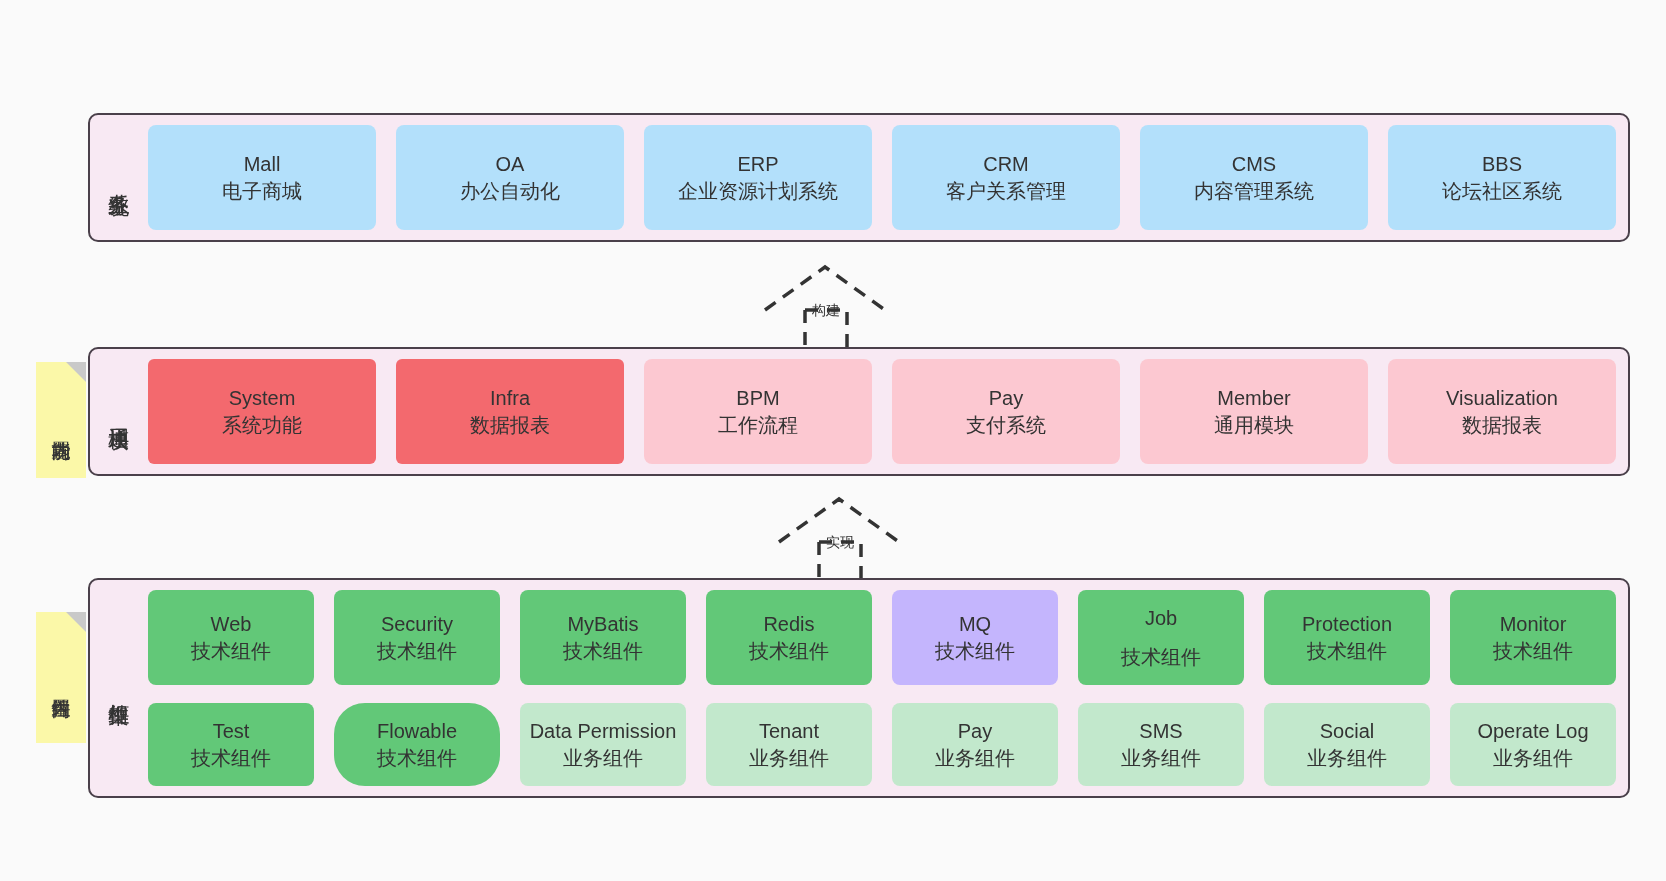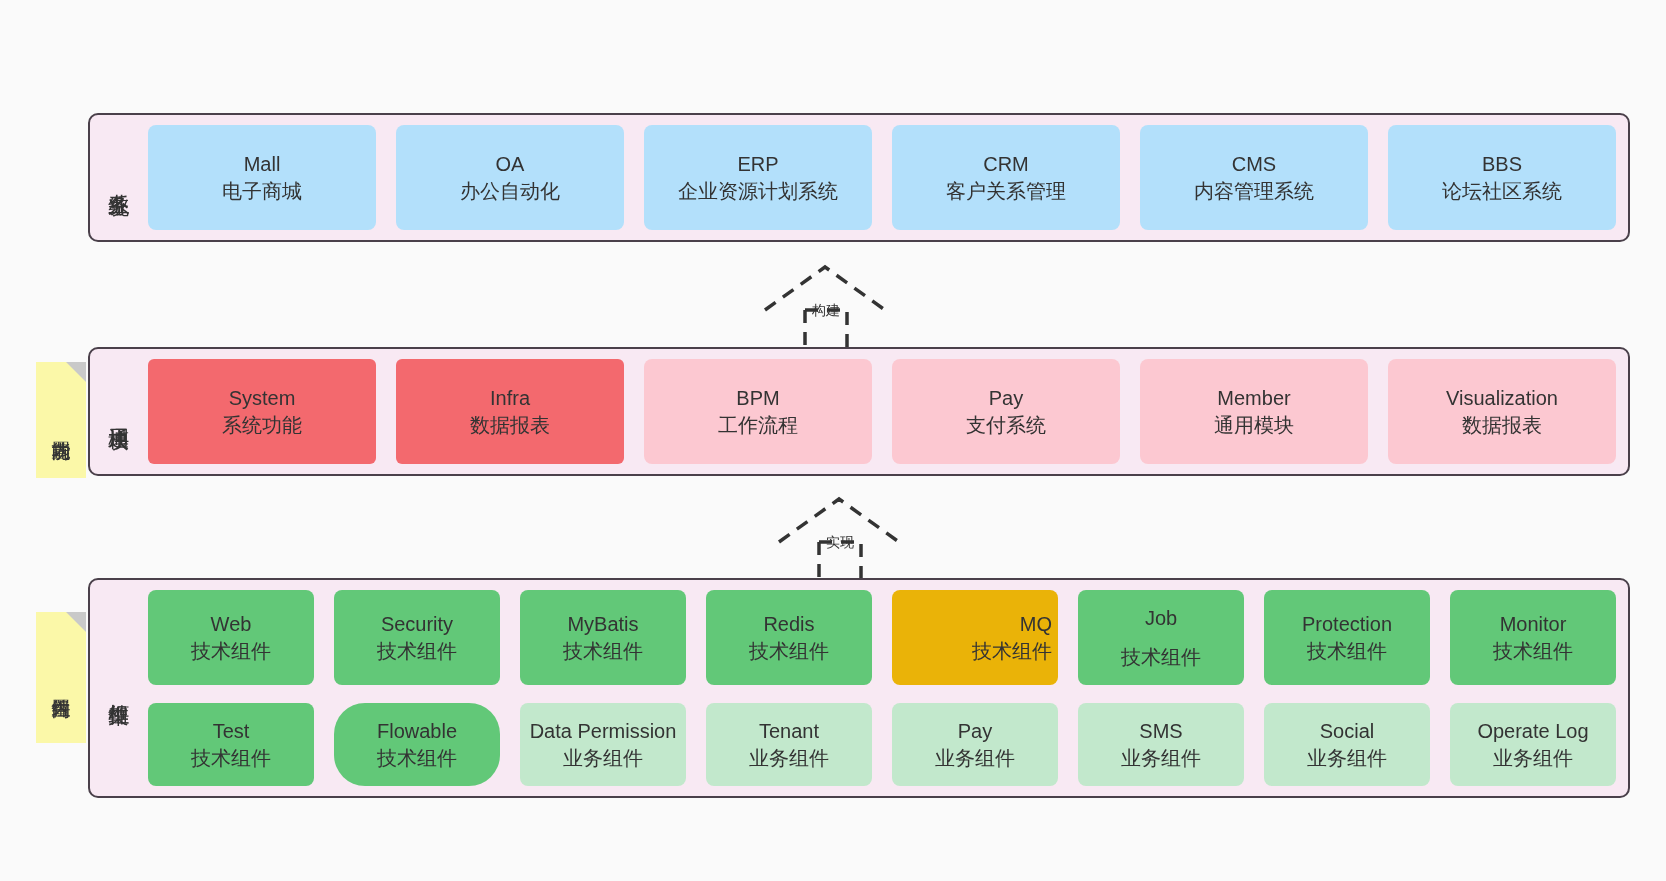--- a/index.html
+++ b/index.html
@@ -243,21 +243,21 @@
           <span class="t-cn">技术组件</span>
         </div>
         <div class="card green" style="background: rgb(98, 200, 120); align-items: center;">
           <span class="t-en">MyBatis</span>
           <span class="t-cn">技术组件</span>
         </div>
         <div class="card green" style="background: rgb(98, 200, 120);">
           <span class="t-en">Redis</span>
           <span class="t-cn">技术组件</span>
         </div>
-        <div class="card green" style="background: #eab308; align-items: flex-end;">
+        <div class="card green" style="background: #c4b5fd;">
           <span class="t-en">MQ</span>
           <span class="t-cn">技术组件</span>
         </div>
         <div class="card green" style="background: rgb(98, 200, 120); gap: 12px;">
           <span class="t-en">Job</span>
           <span class="t-cn">技术组件</span>
         </div>
         <div class="card green" style="background: rgb(98, 200, 120);">
           <span class="t-en">Protection</span>
           <span class="t-cn">技术组件</span>

